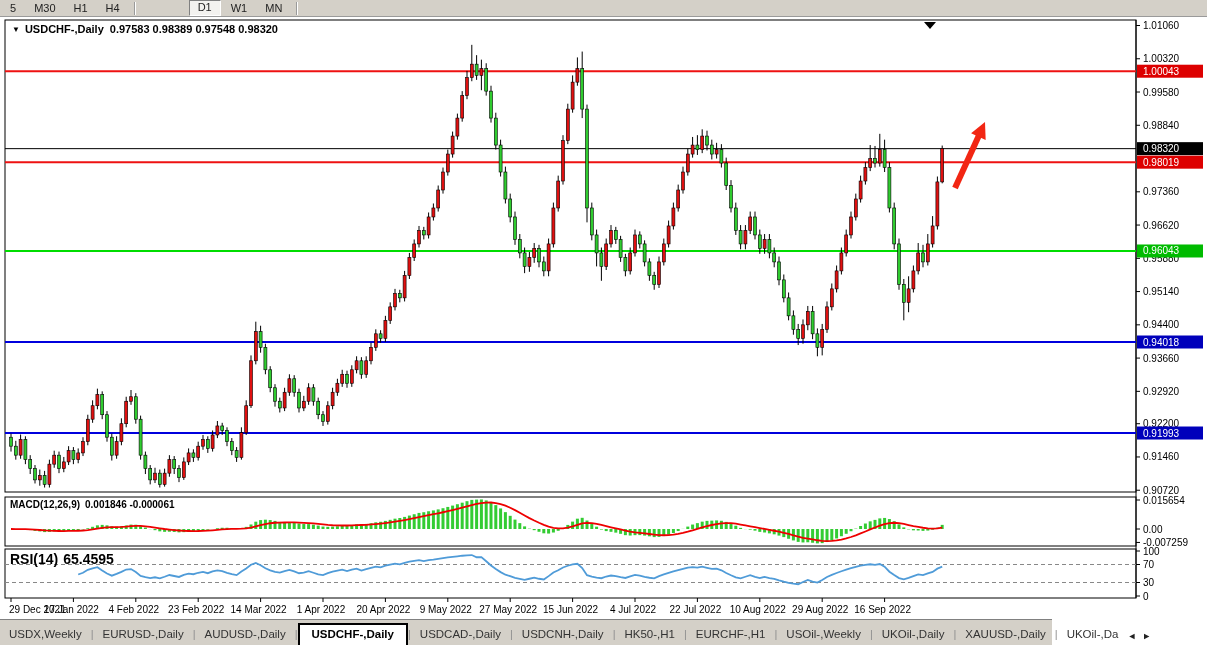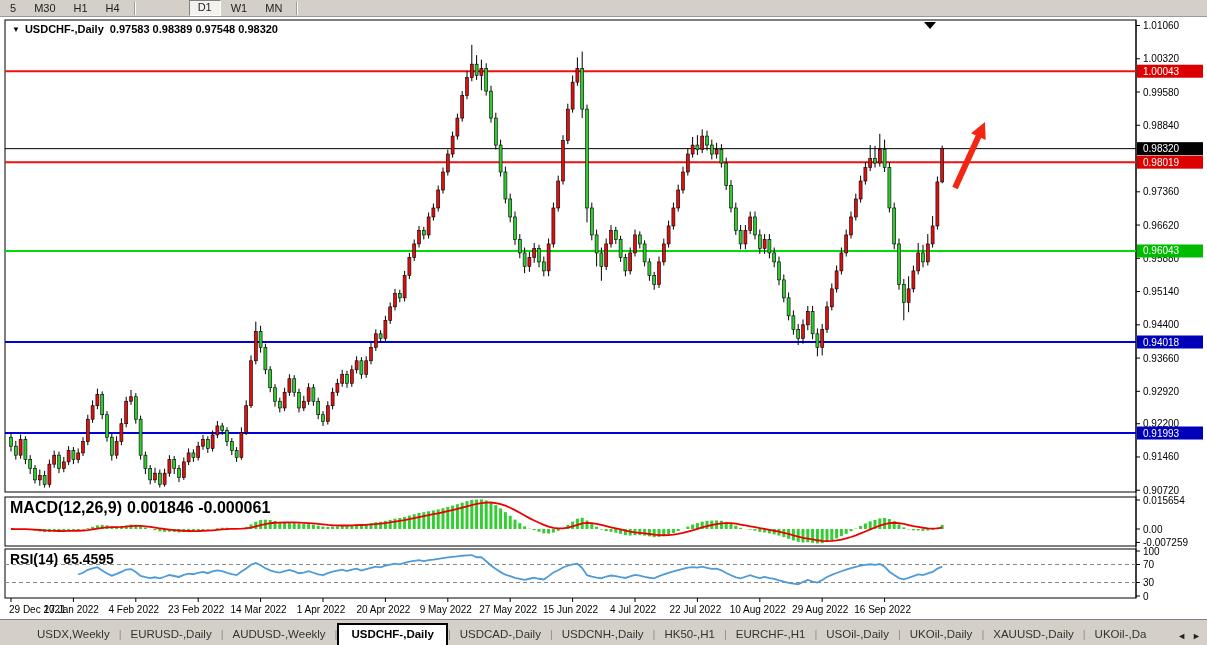--- a/index.html
+++ b/index.html
@@ -11,26 +11,26 @@
   .tf-btn{padding:0 8px;height:15px;line-height:15px;font-size:11px;color:#222;cursor:default;}
   .tf-btn.active{background:#f3f2ef;border:1px solid #808080;border-right-color:#fff;border-bottom-color:#fff;height:14px;line-height:13px;margin-left:48px;}
   .tf-sep{width:1px;height:13px;background:#9a9a9a;margin:0 4px;box-shadow:1px 0 0 #fff;}
   
   #chart-svg{position:absolute;left:0;top:0;}
   
   .overlay{position:absolute;white-space:nowrap;}
   #chart-title{left:12px;top:23px;font-size:11px;font-weight:bold;}
   #chart-title .num{margin-left:6px;font-weight:bold;}
   #dd-icon{font-size:8px;margin-right:5px;position:relative;top:-1px;}
-  #macd-label{left:10px;top:499px;font-size:16px;font-weight:bold;}
+  #macd-label{left:10px;top:499px;font-size:10px;font-weight:bold;}
   #rsi-label{left:10px;top:551px;font-size:14px;font-weight:bold;}
   .ind-val{margin-left:5px;font-weight:bold;}
   
-  #tab-bar{position:absolute;left:0;top:619px;width:1207px;height:26px;background:#d4d0c8;
-    border-top:1px solid #808080;display:flex;align-items:flex-end;box-sizing:border-box;padding-left:28px;}
+  #tab-bar{position:absolute;left:0;top:619px;width:1052px;height:26px;background:#d4d0c8;
+    border-top:1px solid #808080;display:flex;align-items:flex-end;box-sizing:border-box;}
   .tab{padding:3px 9px 5px 9px;font-size:11.5px;color:#333;cursor:default;}
   .tab.active{background:#fff;border:2px solid #000;border-bottom:none;font-weight:bold;color:#000;
     padding:3px 12px 6px 12px;position:relative;top:1px;}
   .tab-sep{color:#909090;padding:3px 0 5px 0;}
   #tab-scrollers{margin-left:auto;display:flex;align-items:center;gap:6px;padding:0 6px 4px 0;font-size:9px;color:#222;}
   #tab-scrollers span{cursor:default;}
 </style>
 </head>
 <body>
 
@@ -757,33 +757,33 @@
 
   <div class="overlay" id="rsi-label">
     <span>RSI(14)</span><span class="ind-val">65.4595</span>
   </div>
 
   <div id="tab-bar">
       <span class="tab">USDX,Weekly</span>
       <span class="tab-sep">|</span>
       <span class="tab">EURUSD-,Daily</span>
       <span class="tab-sep">|</span>
-      <span class="tab">AUDUSD-,Weekly</span>
+      <span class="tab">AUDUSD-,Daily</span>
       <span class="tab-sep">|</span>
       <span class="tab active">USDCHF-,Daily</span>
       <span class="tab-sep">|</span>
       <span class="tab">USDCAD-,Daily</span>
       <span class="tab-sep">|</span>
       <span class="tab">USDCNH-,Daily</span>
       <span class="tab-sep">|</span>
       <span class="tab">HK50-,H1</span>
       <span class="tab-sep">|</span>
       <span class="tab">EURCHF-,H1</span>
       <span class="tab-sep">|</span>
-      <span class="tab">USOil-,Daily</span>
+      <span class="tab">USOil-,Weekly</span>
       <span class="tab-sep">|</span>
       <span class="tab">UKOil-,Daily</span>
       <span class="tab-sep">|</span>
       <span class="tab">XAUUSD-,Daily</span>
       <span class="tab-sep">|</span>
       <span class="tab">UKOil-,Da</span>
       <div id="tab-scrollers">
         <span>◄</span>
         <span>►</span>
       </div>

